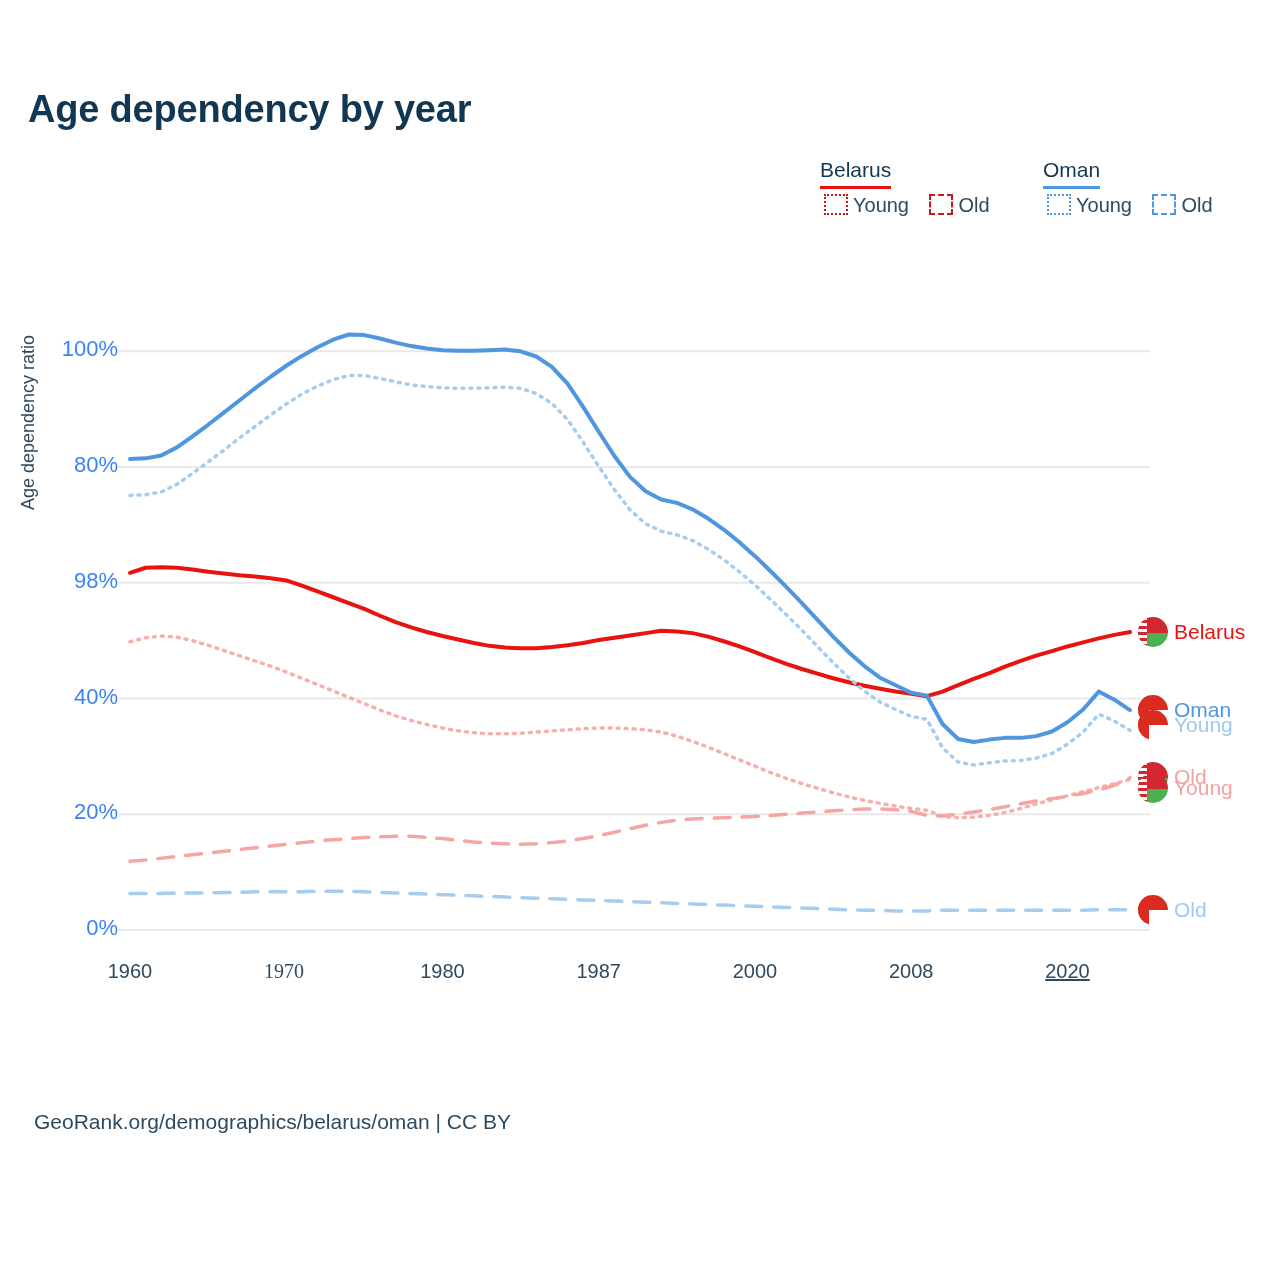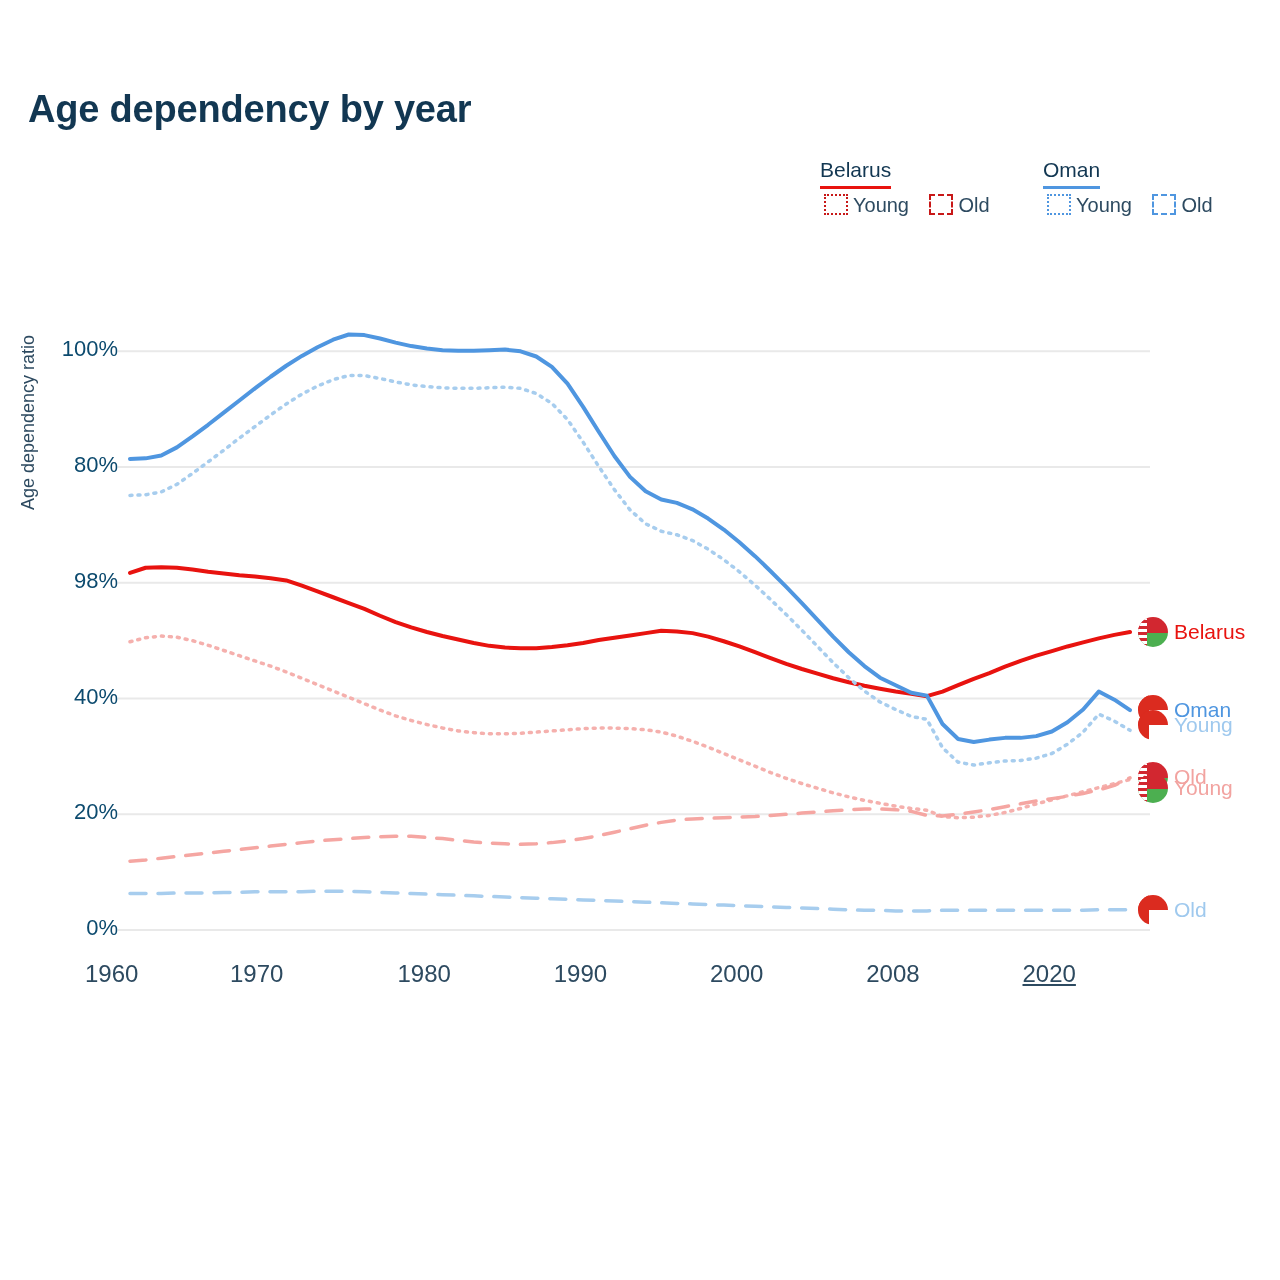--- a/index.html
+++ b/index.html
@@ -99,28 +99,28 @@
     transform: rotate(-90deg);
     transform-origin: left top;
     white-space: nowrap;
   }
   .ytick {
     position: absolute;
     right: 0;
     width: 100px;
     text-align: right;
     font-size: 22px;
-    color: #0c4a6e;
+    color: #3b82f6;
   }
   .ytick-wrap { position: absolute; left: 0; top: 0; width: 118px; height: 100%; }
   .xtick {
     position: absolute;
-    font-size: 24px;
-    color: #2d4a60;
-    text-align: left;
+    font-size: 20px;
+    color: #2d4a60;
+    text-align: center;
     width: 90px;
   }
 
   
   .end-label {
     position: absolute;
     font-size: 21px;
     white-space: nowrap;
   }
   .flag {
@@ -191,23 +191,23 @@
   <div class="ytick-wrap" id="yticks">
       <div class="ytick" style="top: 655px;">0%</div>
       <div class="ytick" style="top: 539.259px;">20%</div>
       <div class="ytick" style="top: 423.519px;">40%</div>
       <div class="ytick" style="top: 307.778px;">98%</div>
       <div class="ytick" style="top: 192.037px;">80%</div>
       <div class="ytick" style="top: 76.2963px;">100%</div>
     </div>
   <div id="xticks">
       <div class="xtick" style="left: 85px; top: 700px;">1960</div>
-      <div class="xtick" style="left: 230px; top: 700px;">1970</div>
+      <div class="xtick" style="left: 239px; top: 700px; font-family: Liberation Serif, serif;">1970</div>
       <div class="xtick" style="left: 397.5px; top: 700px;">1980</div>
-      <div class="xtick" style="left: 553.75px; top: 700px;">1990</div>
+      <div class="xtick" style="left: 553.75px; top: 700px;">1987</div>
       <div class="xtick" style="left: 710px; top: 700px;">2000</div>
       <div class="xtick" style="left: 866.25px; top: 700px;">2008</div>
       <div class="xtick" style="left: 1022.5px; top: 700px; text-decoration: underline;">2020</div>
     </div>
   <svg id="plot" width="1280" height="810" style="position:absolute;left:0;top:0;">
       <line x1="118" x2="1150" y1="670" y2="670" stroke="#e9e9e9" stroke-width="2"></line>
       <line x1="118" x2="1150" y1="554.2592592592592" y2="554.2592592592592" stroke="#e9e9e9" stroke-width="2"></line>
       <line x1="118" x2="1150" y1="438.51851851851853" y2="438.51851851851853" stroke="#e9e9e9" stroke-width="2"></line>
       <line x1="118" x2="1150" y1="322.77777777777777" y2="322.77777777777777" stroke="#e9e9e9" stroke-width="2"></line>
       <line x1="118" x2="1150" y1="207.03703703703707" y2="207.03703703703707" stroke="#e9e9e9" stroke-width="2"></line>
@@ -235,13 +235,14 @@
       <div class="flag flag-bel" style="left: 1138px; top: 513.218px;">
         <div class="flag-bel-ornament"></div>
       </div>
       <div class="end-label" style="color: rgb(242, 163, 160); left: 1174px; top: 516.218px;">Young</div>
       <div class="flag flag-om" style="left: 1138px; top: 634.745px;"></div>
       <div class="end-label" style="color: rgb(159, 201, 238); left: 1174px; top: 637.745px;">Old</div>
     </div>
 </div>
 
 <div class="footer">
+  <div>GeoRank.org/demographics/belarus/oman | CC BY</div>
 </div>
 
 </body></html>

